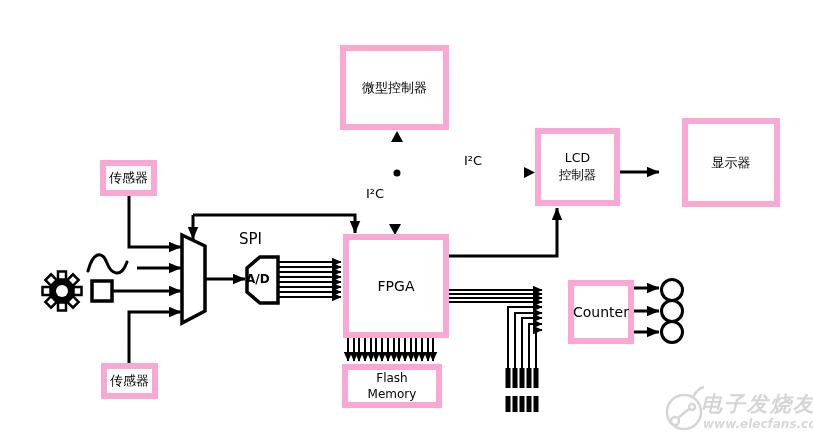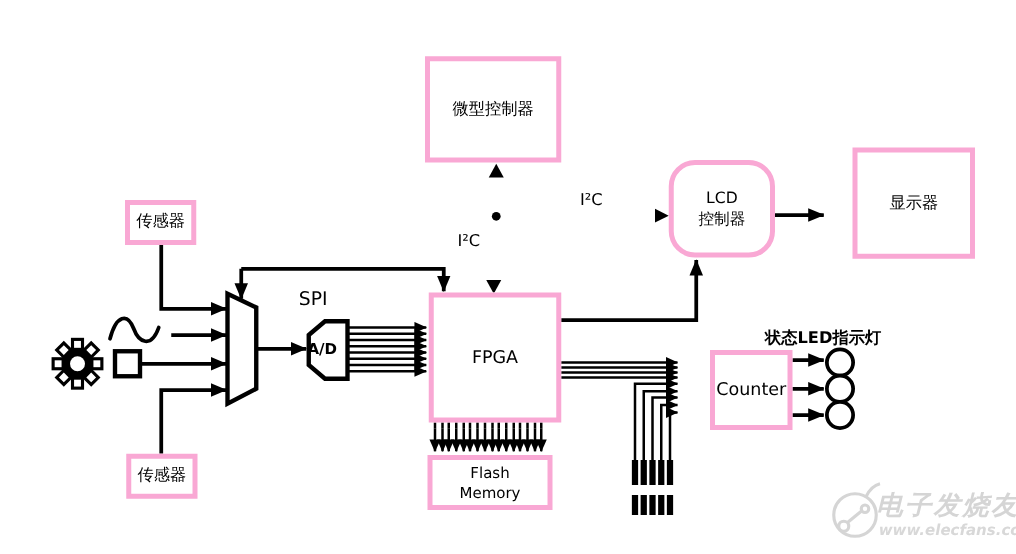--- a/index.html
+++ b/index.html
@@ -2,21 +2,21 @@
 <html><head>
 <meta charset="utf-8">
 <style>
   html,body{margin:0;padding:0;background:#ffffff;}
   #stage{
     position:relative;width:813px;height:443px;background:#ffffff;overflow:hidden;
     font-family:"DejaVu Sans","Liberation Sans",sans-serif;color:#000;
   }
   #wires{position:absolute;left:0;top:0;}
   .box{
-    position:absolute;box-sizing:border-box;border:4px solid #f9a8d4;background:#fff;
+    position:absolute;box-sizing:border-box;border:6px solid #f9a8d4;background:#fff;
     display:flex;align-items:center;justify-content:center;text-align:center;
     white-space:pre-line;line-height:1.35;
   }
   .lbl{position:absolute;text-align:left;white-space:nowrap;}
   .wm-brand{
     position:absolute;left:701px;top:390px;font-size:21px;font-weight:bold;font-style:italic;
     letter-spacing:2px;color:#d5d5d5;white-space:nowrap;
   }
   .wm-url{
     position:absolute;left:703px;top:417px;font-size:12px;font-weight:bold;font-style:italic;
@@ -173,33 +173,32 @@
 
   <div class="box" style="left:100px;top:160px;width:57px;height:36px;font-size:13px;">传感器</div>
 
   <div class="box" style="left:101px;top:363px;width:57px;height:36px;font-size:13px;">传感器</div>
 
   <div class="box" style="left:343px;top:234px;width:106px;height:104px;font-size:14px;">FPGA</div>
 
   <div class="box" style="left:342px;top:364px;width:100px;height:44px;font-size:12px;">Flash
 Memory</div>
 
-  <div class="box" style="left:535px;top:128px;width:85px;height:78px;font-size:12.5px;border-radius:21px;">LCD
+  <div class="box" style="left:535px;top:128px;width:85px;height:78px;font-size:12.5px;">LCD
 控制器</div>
 
   <div class="box" style="left:682px;top:118px;width:98px;height:89px;font-size:13px;">显示器</div>
 
   <div class="box" style="left:545px;top:280px;width:66px;height:64px;font-size:14px;margin-left:23px;">Counter</div>
 
   <div class="lbl" style="left:246px;top:272px;width:32px;font-size:12px;font-weight:bold;">A/D</div>
 
   <div class="lbl" style="left:239px;top:193px;width:50px;font-size:15px;margin-top:37px;">SPI</div>
 
   <div class="lbl" style="left:366px;top:186px;width:40px;font-size:13px;">I²C</div>
 
   <div class="lbl" style="left:464px;top:153px;width:44px;font-size:13px;">I²C</div>
 
-  <div class="lbl" style="left:612px;top:261px;width:126px;font-size:13px;font-weight:600;">状态LED指示灯</div>
 
   <div class="wm-brand">电子发烧友</div>
   <div class="wm-url">www.elecfans.com</div>
 
 </div>
 
 </body></html>

